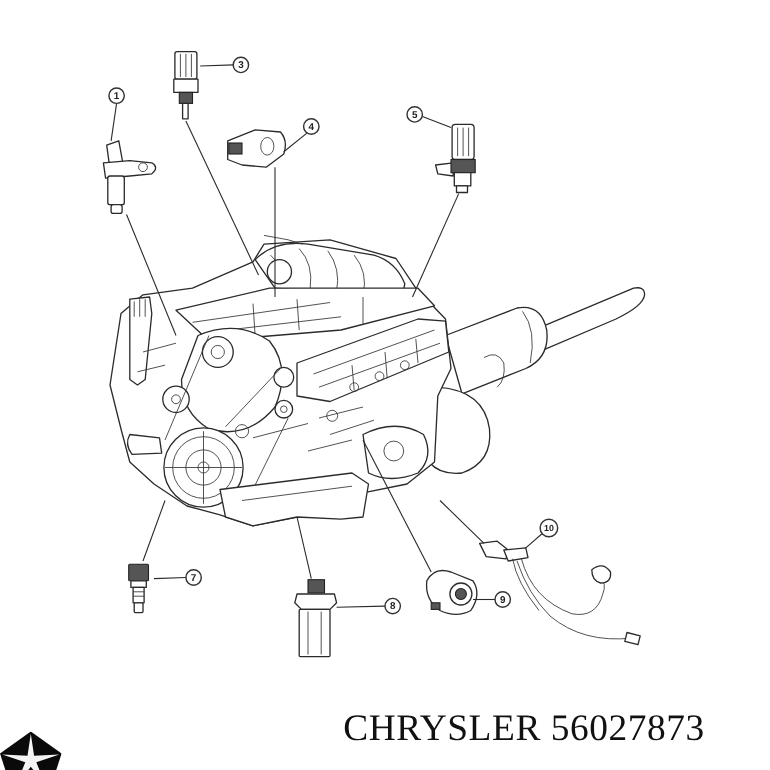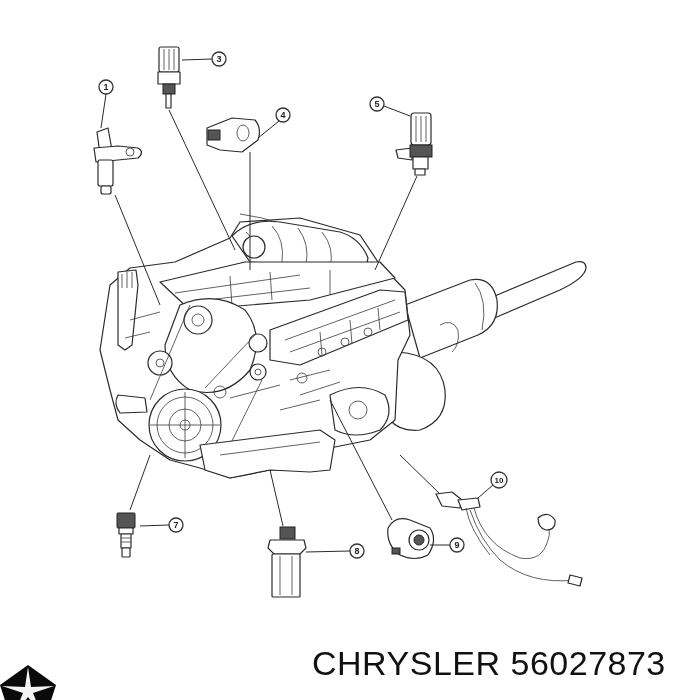--- a/index.html
+++ b/index.html
@@ -4,21 +4,21 @@
 <style>
   html, body { margin: 0; padding: 0; background: #ffffff; }
   body { width: 700px; height: 700px; position: relative; overflow: hidden; font-family: "Liberation Sans", sans-serif; }
   #diagram { position: absolute; left: 0; top: 0; width: 700px; height: 700px; }
   .callout-circle { fill: #ffffff; stroke: #333333; stroke-width: 1.3; }
   .callout-text { font-family: "Liberation Sans", sans-serif; font-size: 9px; font-weight: bold; fill: #222222; text-anchor: middle; dominant-baseline: central; }
   .leader { stroke: #2a2a2a; stroke-width: 1; fill: none; }
   .ink { stroke: #2b2b2b; stroke-width: 1.2; fill: #ffffff; stroke-linejoin: round; }
   .ink-thin { stroke: #3a3a3a; stroke-width: 0.8; fill: none; }
   .ink-dark { stroke: #222; stroke-width: 1; fill: #555; }
-  #brand { position: absolute; left: 312px; top: 644px; font-size: 34px; color: #111; letter-spacing: 0.5px; font-family: Liberation Sans, sans-serif; white-space: nowrap; }
+  #brand { position: absolute; left: 312px; top: 644px; font-size: 34px; color: #111; letter-spacing: 0.5px; font-family: Liberation Serif, serif; white-space: nowrap; }
   #logo { position: absolute; left: 0; top: 665px; width: 56px; height: 36px; }
 </style>
 </head>
 <body>
 
 <svg id="diagram" viewBox="0 0 700 700" xmlns="http://www.w3.org/2000/svg">
 
   <g>
     <path class="ink" d="M485,322 L560,290 Q585,278 586,268 Q586,260 576,262 L490,298 Z"></path>
     <path class="ink" d="M405,305 L470,280 Q492,276 497,300 Q500,325 478,335 L420,358 Z"></path>

